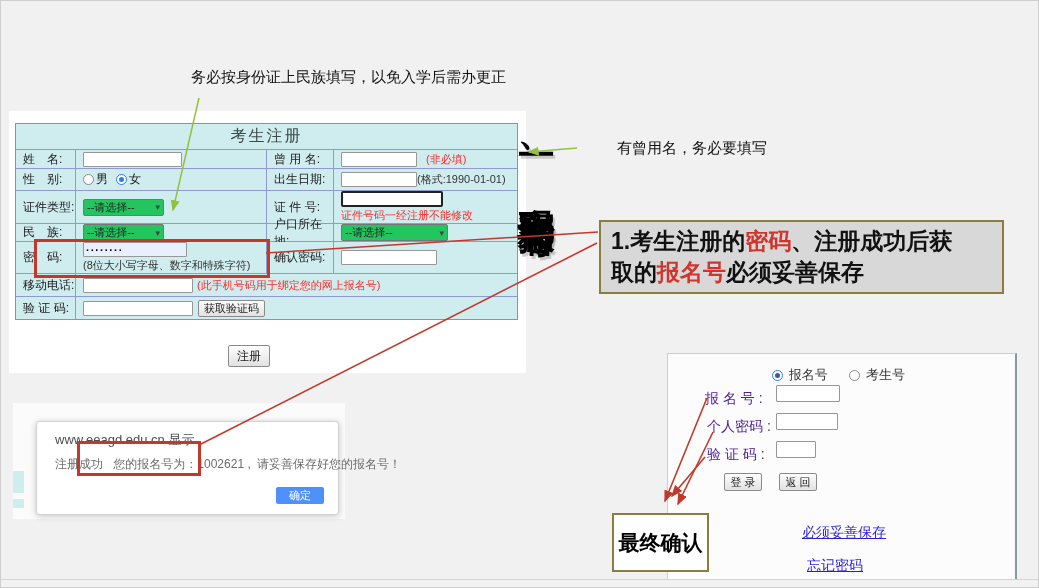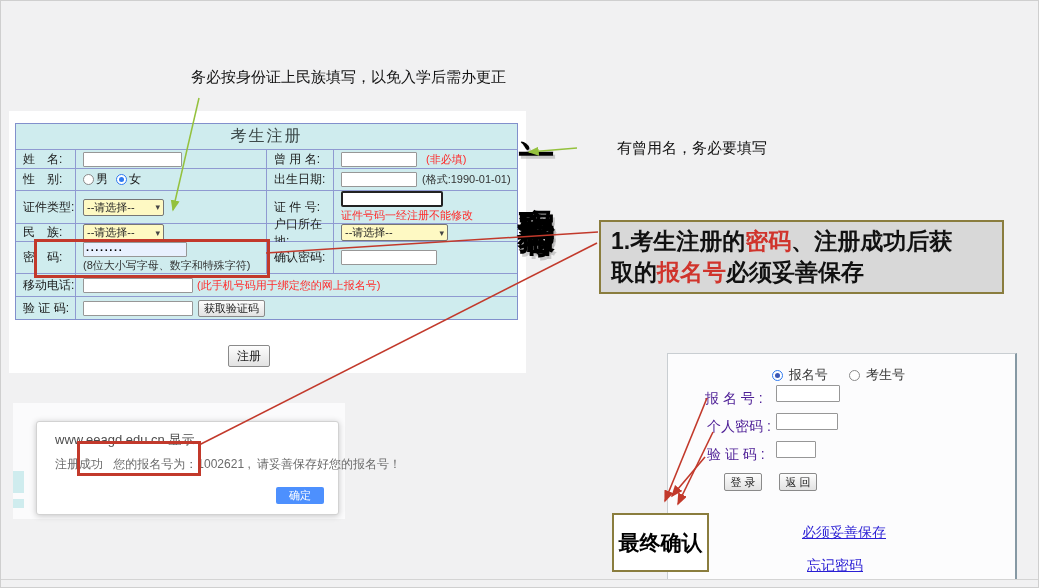--- a/index.html
+++ b/index.html
@@ -9,21 +9,21 @@
   .white-sheet{background:#ffffff;}
   
   #regtable{position:absolute;left:14px;top:122px;width:501px;display:grid;
             grid-template-columns:59px 190px 66px 1fr;gap:1px;background:#8f9ad1;border:1px solid #8290cc;}
   .cell{background:#cfecee;display:flex;align-items:center;padding-left:7px;font-size:12px;color:#1b1b1b;}
   .cell.col{flex-direction:column;align-items:flex-start;justify-content:center;gap:1px;}
   .hdr{grid-column:1/-1;justify-content:center;padding-left:0;font-size:16px;color:#3d4a4a;letter-spacing:2px;}
   .h25{height:25px}.h18{height:18px}.h21{height:21px}.h32{height:32px}.h17{height:17px}.h31{height:31px}.h22{height:22px}
   .span3{grid-column:2/-1;}
   .inp{background:#fff;border:1px solid #979797;height:15px;font-size:11px;padding:0 2px;box-sizing:border-box;border-radius:1px;}
-  .sel{background:#fef9c3;border:1px solid #767676;height:17px;font-size:11px;color:#222;display:inline-flex;
+  .sel{background:#22c55e;border:1px solid #767676;height:17px;font-size:11px;color:#222;display:inline-flex;
        align-items:center;justify-content:space-between;padding:0 3px;border-radius:2px;box-sizing:border-box;}
   .chev{font-size:9px;color:#444;margin-left:6px;}
   .redtxt{color:#ff2a2a;font-size:11px;}
   .hint{color:#333;font-size:11px;}
   .gbtn{background:linear-gradient(#fdfdfd,#e2e2e2);border:1px solid #8a8a8a;border-radius:2px;color:#222;
         display:flex;align-items:center;justify-content:center;box-sizing:border-box;}
   .radio{display:inline-block;width:11px;height:11px;border-radius:50%;border:1px solid #8a8a8a;background:#fff;
          box-sizing:border-box;position:relative;vertical-align:-2px;margin-right:2px;}
   .radio.on{border-color:#2f7af0;}
   .radio.on::after{content:"";position:absolute;left:2px;top:2px;width:5px;height:5px;border-radius:50%;background:#2f7af0;}
@@ -75,21 +75,21 @@
     <div class="cell h21">性　别:</div>
     <div class="cell h21">
       <span class="radio"></span>
       <span>男</span>
       <span class="radio on" style="margin-left:8px;"></span>
       <span>女</span>
     </div>
     <div class="cell h21">出生日期:</div>
     <div class="cell h21">
       <input class="inp" style="width: 76px;">
-      <span class="hint" style="margin-left:5px;">(格式:1990-01-01)</span>
+      <span class="hint" style="">(格式:1990-01-01)</span>
     </div>
 
     <div class="cell h32">证件类型:</div>
     <div class="cell h32">
       <span class="sel" style="width:81px;">
         <span>--请选择--</span>
         <span class="chev">▾</span>
       </span>
     </div>
     <div class="cell h32">证 件 号:</div>

